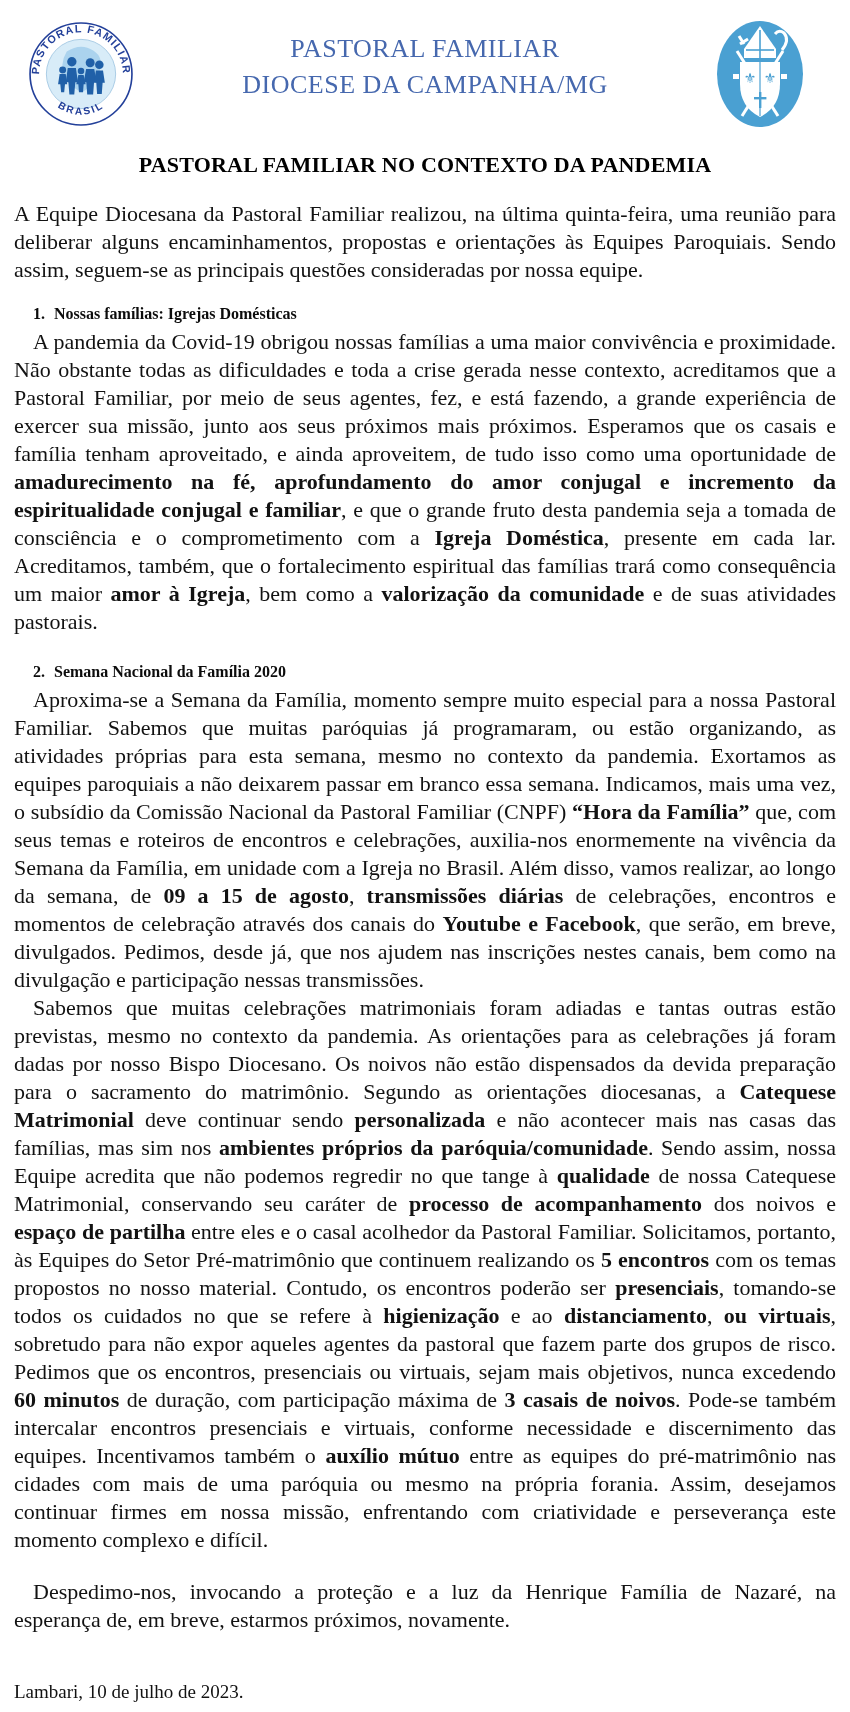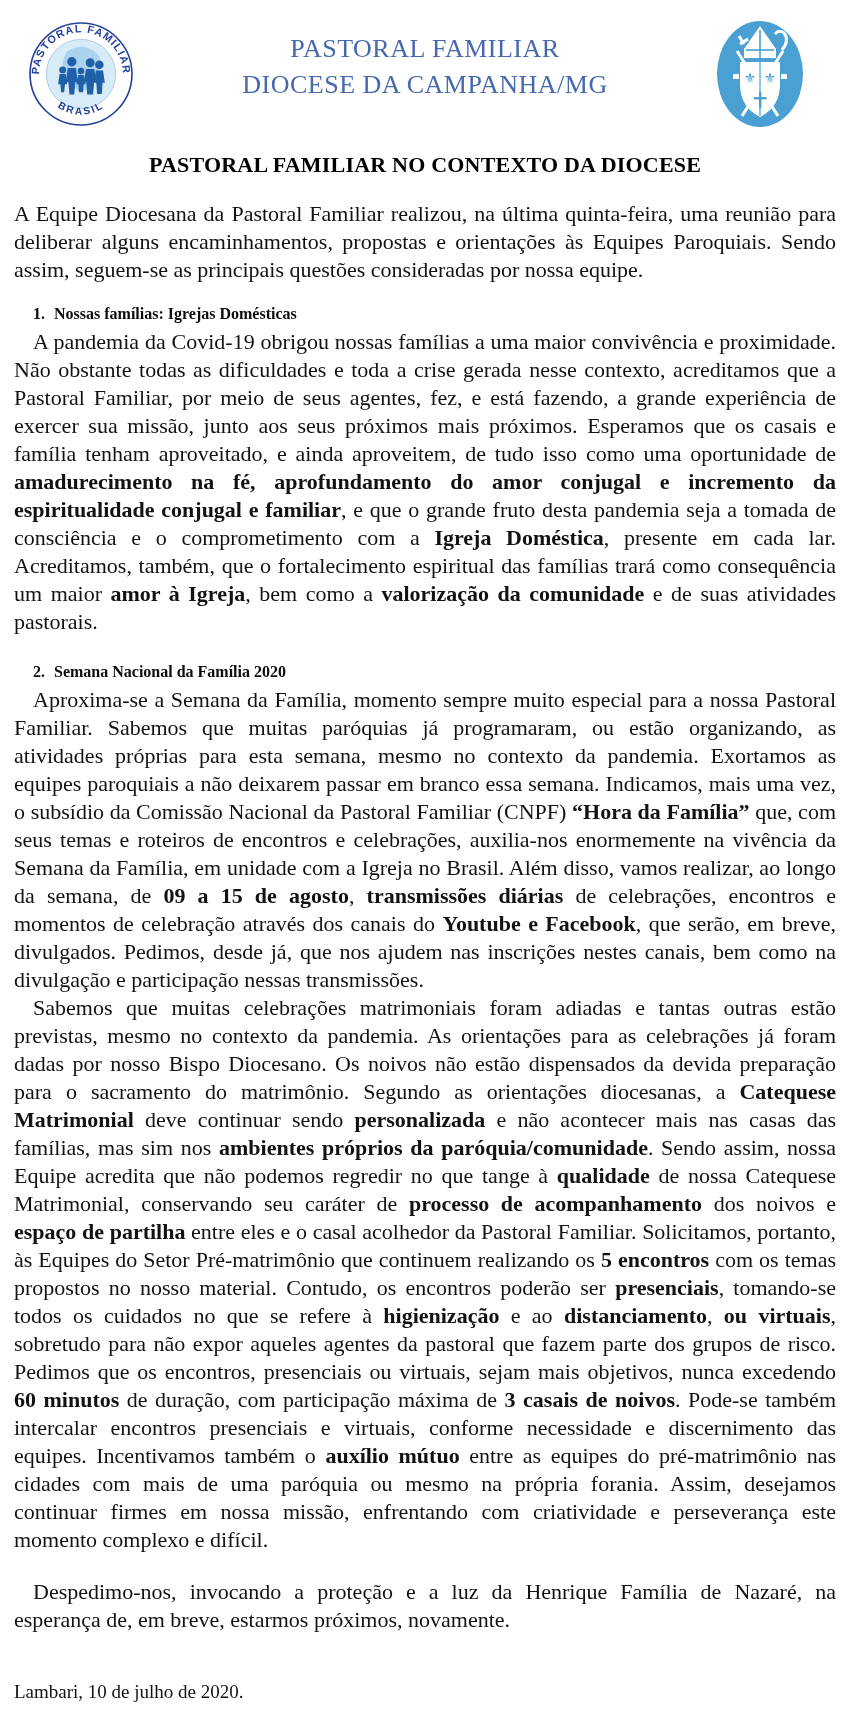--- a/index.html
+++ b/index.html
@@ -134,33 +134,33 @@
         <rect x="65" y="54" width="6" height="5" fill="#ffffff"></rect>
         <line x1="44" y1="42" x2="44" y2="96" stroke="#4aa0d2" stroke-width="1.2"></line>
         <text x="34" y="63" text-anchor="middle" font-size="14" fill="#4aa0d2" font-family="DejaVu Sans, sans-serif">⚜</text>
         <text x="54" y="63" text-anchor="middle" font-size="14" fill="#4aa0d2" font-family="DejaVu Sans, sans-serif">⚜</text>
         <rect x="43" y="72" width="2.4" height="16" fill="#4aa0d2"></rect>
         <rect x="38" y="77" width="12.4" height="2.4" fill="#4aa0d2"></rect>
       </g>
     </svg>
   </div>
 
-  <div class="doc-title">PASTORAL FAMILIAR NO CONTEXTO DA DIOCESE</div>
+  <div class="doc-title">PASTORAL FAMILIAR NO CONTEXTO DA PANDEMIA</div>
 
   <p class="body-par intro"><span>A Equipe Diocesana da Pastoral Familiar realizou, na última quinta-feira, uma reunião para deliberar alguns encaminhamentos, propostas e orientações às Equipes Paroquiais. Sendo assim, seguem-se as principais questões consideradas por nossa equipe.</span></p>
 
   <div class="sec-h first"><span class="sec-num">1.</span><span>Nossas famílias: Igrejas Domésticas</span></div>
   <p class="body-par"><span>A pandemia da Covid-19 obrigou nossas famílias a uma maior convivência e proximidade. Não obstante todas as dificuldades e toda a crise gerada nesse contexto, acreditamos que a Pastoral Familiar, por meio de seus agentes, fez, e está fazendo, a grande experiência de exercer sua missão, junto aos seus próximos mais próximos. Esperamos que os casais e família tenham aproveitado, e ainda aproveitem, de tudo isso como uma oportunidade de </span><b>amadurecimento na fé, aprofundamento do amor conjugal e incremento da espiritualidade conjugal e familiar</b><span>, e que o grande fruto desta pandemia seja a tomada de consciência e o comprometimento com a </span><b>Igreja Doméstica</b><span>, presente em cada lar. Acreditamos, também, que o fortalecimento espiritual das famílias trará como consequência um maior </span><b>amor à Igreja</b><span>, bem como a </span><b>valorização da comunidade</b><span> e de suas atividades pastorais.</span></p>
 
   <div class="sec-h"><span class="sec-num">2.</span><span>Semana Nacional da Família 2020</span></div>
   <p class="body-par"><span>Aproxima-se a Semana da Família, momento sempre muito especial para a nossa Pastoral Familiar. Sabemos que muitas paróquias já programaram, ou estão organizando, as atividades próprias para esta semana, mesmo no contexto da pandemia. Exortamos as equipes paroquiais a não deixarem passar em branco essa semana. Indicamos, mais uma vez, o subsídio da Comissão Nacional da Pastoral Familiar (CNPF) </span><b>“Hora da Família”</b><span> que, com seus temas e roteiros de encontros e celebrações, auxilia-nos enormemente na vivência da Semana da Família, em unidade com a Igreja no Brasil. Além disso, vamos realizar, ao longo da semana, de </span><b>09 a 15 de agosto</b><span>, </span><b>transmissões diárias</b><span> de celebrações, encontros e momentos de celebração através dos canais do </span><b>Youtube e Facebook</b><span>, que serão, em breve, divulgados. Pedimos, desde já, que nos ajudem nas inscrições nestes canais, bem como na divulgação e participação nessas transmissões.</span></p>
 
   <p class="body-par"><span>Sabemos que muitas celebrações matrimoniais foram adiadas e tantas outras estão previstas, mesmo no contexto da pandemia. As orientações para as celebrações já foram dadas por nosso Bispo Diocesano. Os noivos não estão dispensados da devida preparação para o sacramento do matrimônio. Segundo as orientações diocesanas, a </span><b>Catequese Matrimonial</b><span> deve continuar sendo </span><b>personalizada</b><span> e não acontecer mais nas casas das famílias, mas sim nos </span><b>ambientes próprios da paróquia/comunidade</b><span>. Sendo assim, nossa Equipe acredita que não podemos regredir no que tange à </span><b>qualidade</b><span> de nossa Catequese Matrimonial, conservando seu caráter de </span><b>processo de acompanhamento</b><span> dos noivos e </span><b>espaço de partilha</b><span> entre eles e o casal acolhedor da Pastoral Familiar. Solicitamos, portanto, às Equipes do Setor Pré-matrimônio que continuem realizando os </span><b>5 encontros</b><span> com os temas propostos no nosso material. Contudo, os encontros poderão ser </span><b>presenciais</b><span>, tomando-se todos os cuidados no que se refere à </span><b>higienização</b><span> e ao </span><b>distanciamento</b><span>, </span><b>ou virtuais</b><span>, sobretudo para não expor aqueles agentes da pastoral que fazem parte dos grupos de risco. Pedimos que os encontros, presenciais ou virtuais, sejam mais objetivos, nunca excedendo </span><b>60 minutos</b><span> de duração, com participação máxima de </span><b>3 casais de noivos</b><span>. Pode-se também intercalar encontros presenciais e virtuais, conforme necessidade e discernimento das equipes. Incentivamos também o </span><b>auxílio mútuo</b><span> entre as equipes do pré-matrimônio nas cidades com mais de uma paróquia ou mesmo na própria forania. Assim, desejamos continuar firmes em nossa missão, enfrentando com criatividade e perseverança este momento complexo e difícil.</span></p>
 
   <p class="body-par closing"><span>Despedimo-nos, invocando a proteção e a luz da Henrique Família de Nazaré, na esperança de, em breve, estarmos próximos, novamente.</span></p>
 
-  <p class="body-par date-line">Lambari, 10 de julho de 2020.</p>
+  <p class="body-par date-line">Lambari, 10 de julho de 2023.</p>
 
   <hr class="sig-rule">
 
   <div class="signature">Pe. Carlos Henrique Machado de Paiva e Equipe Diocesana da Pastoral Familiar</div>
 
 </div>
 
 </body></html>

